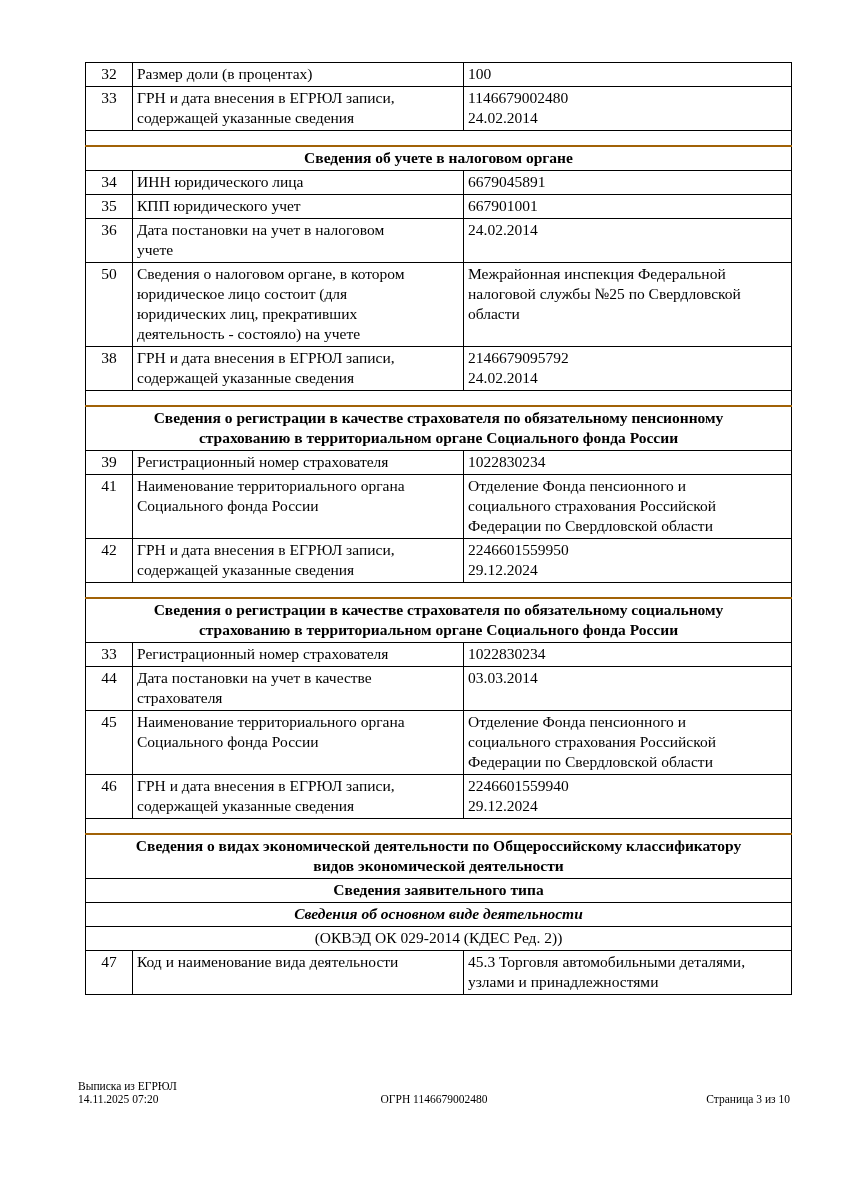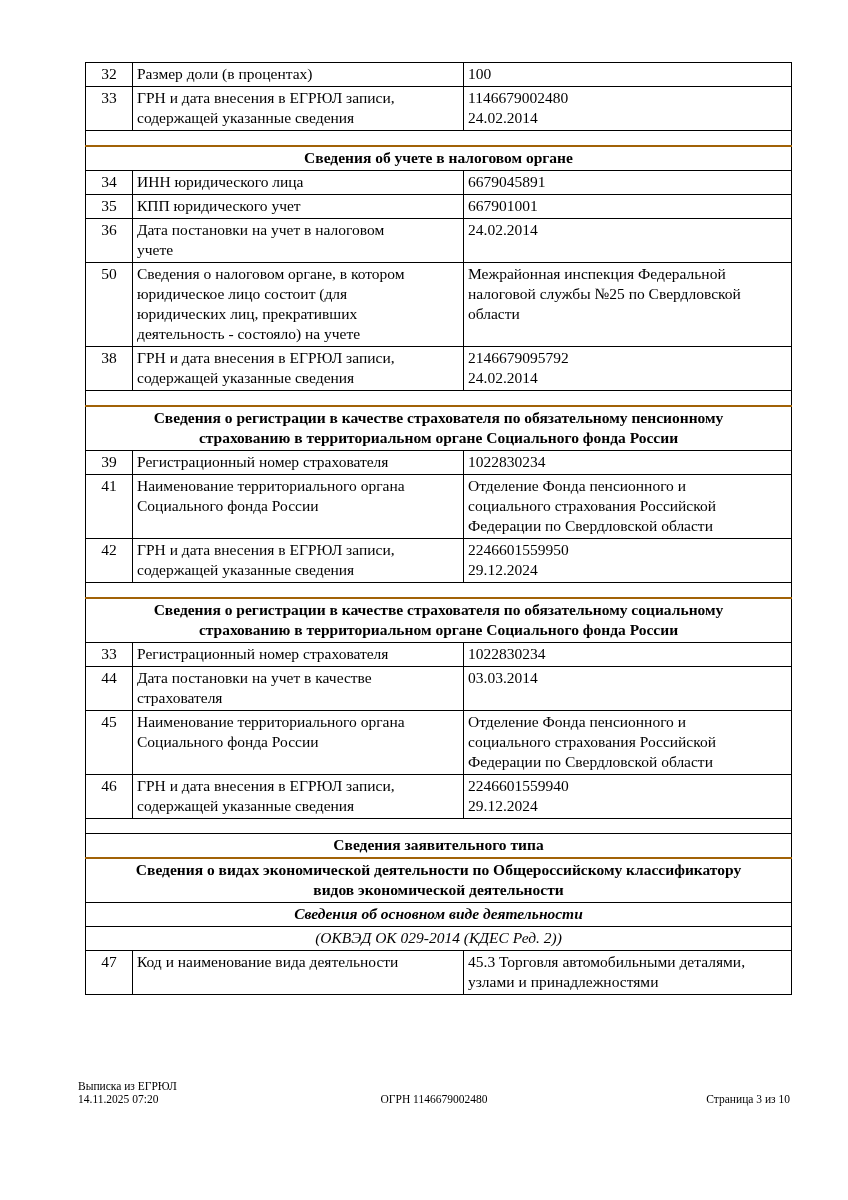--- a/index.html
+++ b/index.html
@@ -32,21 +32,21 @@
     word-wrap: break-word;
   }
   td.num { text-align: center; padding-left: 1px; padding-right: 1px; }
   td.section {
     text-align: center;
     font-weight: bold;
     padding: 2px 6px 3px 6px;
   }
   td.section.main { border-top: 2px solid #a16207; }
   td.section.bold-italic { font-style: italic; }
-  td.section.italic { font-weight: normal; font-style: italic; }
+  td.section.italic { font-weight: normal; }
   tr.spacer td { height: 14px; padding: 0; }
   .footer {
     position: absolute;
     left: 78px;
     right: 58px;
     top: 1080px;
     display: flex;
     align-items: flex-end;
     font-size: 11.5px;
     line-height: 13px;
@@ -237,28 +237,28 @@
           </td>
           <td class="value">
             <div>2246601559940</div>
             <div>29.12.2024</div>
           </td>
         </tr>
         <tr class="spacer">
           <td colspan="3"></td>
         </tr>
         <tr>
+          <td colspan="3" class="section bold main">
+            <div>Сведения о видах экономической деятельности по Общероссийскому классификатору</div>
+            <div>видов экономической деятельности</div>
+          </td>
+        </tr>
+        <tr>
           <td colspan="3" class="section bold">
             <div>Сведения заявительного типа</div>
-          </td>
-        </tr>
-        <tr>
-          <td colspan="3" class="section bold main">
-            <div>Сведения о видах экономической деятельности по Общероссийскому классификатору</div>
-            <div>видов экономической деятельности</div>
           </td>
         </tr>
         <tr>
           <td colspan="3" class="section bold-italic">
             <div>Сведения об основном виде деятельности</div>
           </td>
         </tr>
         <tr>
           <td colspan="3" class="section italic">
             <div>(ОКВЭД ОК 029-2014 (КДЕС Ред. 2))</div>

